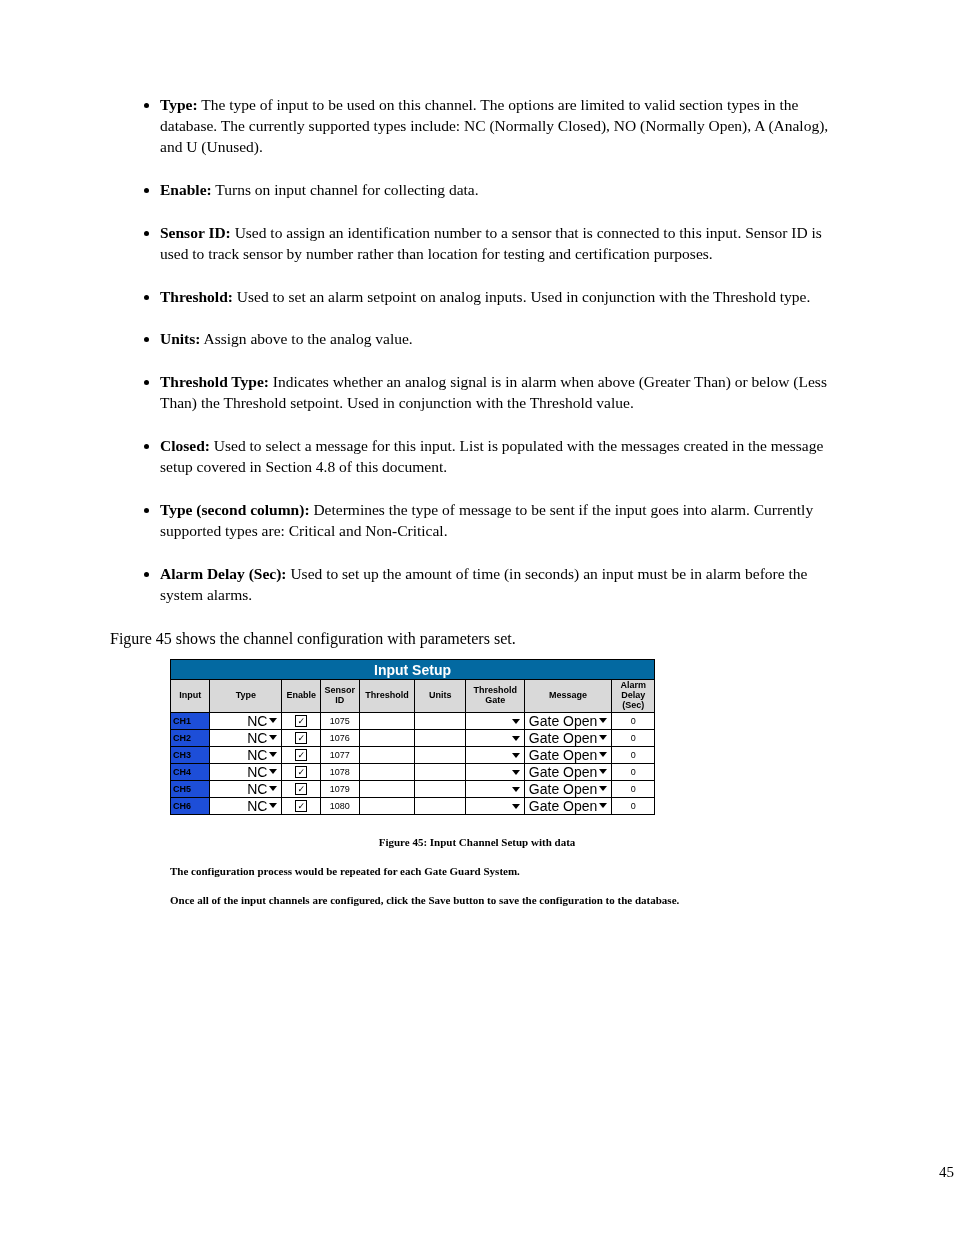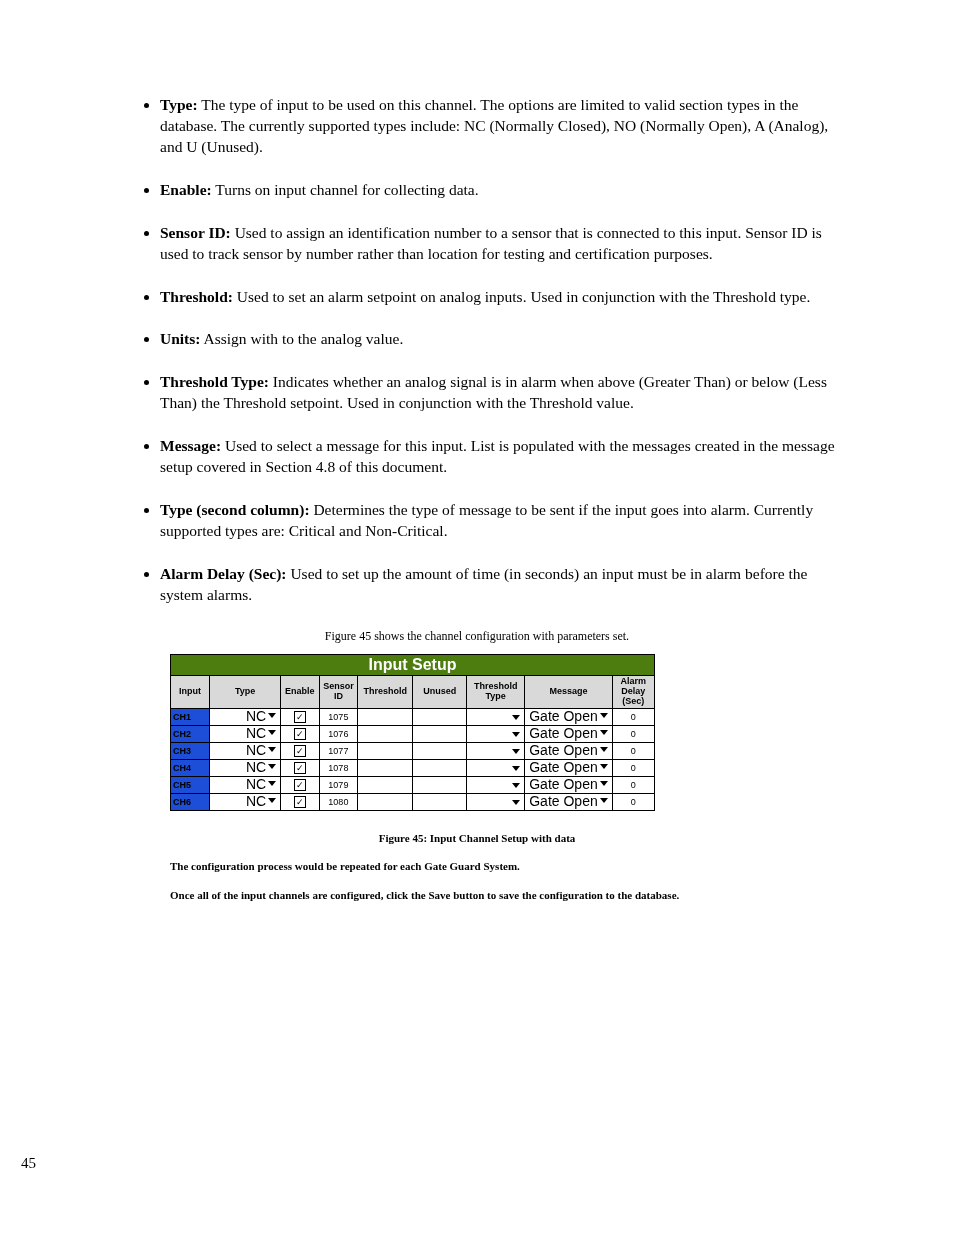--- a/index.html
+++ b/index.html
@@ -25,47 +25,46 @@
   ul.bullets > li {
     margin-bottom: 22px;
     font-size: 15.5px;
     line-height: 1.35;
   }
   ul.bullets > li .lbl {
     font-weight: bold;
   }
   .figcap {
     margin-top: 10px;
-    font-size: 12px;
+    font-size: 16px;
     line-height: 1.35;
-    text-align: center;
   }
   .table-wrap {
     margin: 10px 0 0 60px;
     width: 485px;
   }
   table.form {
     border-collapse: collapse;
     width: 100%;
     font-family: Arial, sans-serif;
     font-size: 9px;
   }
   table.form th, table.form td {
     border: 1px solid #000;
     padding: 1px 2px;
     vertical-align: middle;
     height: 16px;
     box-sizing: border-box;
   }
   table.form .titlebar th {
-    background: #4d7c0f;
+    background: #0369a1;
     color: #fff;
     font-weight: bold;
     text-align: center;
-    font-size: 16px;
+    font-size: 14px;
     height: 20px;
   }
   table.form thead tr.hdr th {
     background: #d9d9d9;
     color: #000;
     font-weight: bold;
     text-align: center;
     height: 26px;
     line-height: 1.1;
   }
@@ -113,41 +112,41 @@
   }
   .afterfig {
     margin: 20px 60px 0 60px;
     font-size: 11px;
     line-height: 1.35;
     font-weight: bold;
   }
   .afterfig p { margin: 0 0 14px 0; }
   .footer {
     position: absolute;
-    bottom: 35px;
+    bottom: 26px;
     left: 0;
     right: 0;
-    text-align: left;
+    text-align: right;
     font-size: 15px;
     margin-left: 21px;
   }
 </style>
 </head>
 <body>
 
 <div class="page">
 
   <ul class="bullets">
       <li><span class="lbl">Type:</span> <span> The type of input to be used on this channel. The options are limited to valid section types in the database. The currently supported types include: NC (Normally Closed), NO (Normally Open), A (Analog), and U (Unused).</span></li>
       <li><span class="lbl">Enable:</span> <span> Turns on input channel for collecting data.</span></li>
       <li><span class="lbl">Sensor ID:</span> <span> Used to assign an identification number to a sensor that is connected to this input. Sensor ID is used to track sensor by number rather than location for testing and certification purposes.</span></li>
       <li><span class="lbl">Threshold:</span> <span> Used to set an alarm setpoint on analog inputs. Used in conjunction with the Threshold type.</span></li>
-      <li><span class="lbl">Units:</span> <span> Assign with to the analog value.</span></li>
+      <li><span class="lbl">Units:</span> <span> Assign above to the analog value.</span></li>
       <li><span class="lbl">Threshold Type:</span> <span> Indicates whether an analog signal is in alarm when above (Greater Than) or below (Less Than) the Threshold setpoint. Used in conjunction with the Threshold value.</span></li>
-      <li><span class="lbl">Message:</span> <span> Used to select a message for this input. List is populated with the messages created in the message setup covered in Section 4.8 of this document.</span></li>
+      <li><span class="lbl">Closed:</span> <span> Used to select a message for this input. List is populated with the messages created in the message setup covered in Section 4.8 of this document.</span></li>
       <li><span class="lbl">Type (second column):</span> <span> Determines the type of message to be sent if the input goes into alarm. Currently supported types are: Critical and Non-Critical.</span></li>
       <li><span class="lbl">Alarm Delay (Sec):</span> <span> Used to set up the amount of time (in seconds) an input must be in alarm before the system alarms.</span></li>
     </ul>
 
   <div class="figcap">Figure 45 shows the channel configuration with parameters set.</div>
 
   <div class="table-wrap">
     <table class="form">
       <colgroup>
         <col class="c1">
@@ -163,22 +162,22 @@
       <thead>
         <tr class="titlebar">
           <th colspan="9">Input Setup</th>
         </tr>
         <tr class="hdr">
             <th>Input</th>
             <th>Type</th>
             <th>Enable</th>
             <th>Sensor ID</th>
             <th>Threshold</th>
-            <th>Unused</th>
-            <th>Threshold Type</th>
+            <th>Units</th>
+            <th>Threshold Gate</th>
             <th>Message</th>
             <th>Alarm Delay (Sec)</th>
           </tr>
       </thead>
       <tbody>
           <tr>
             <td class="rowhdr">CH1</td>
             <td><span class="sel">
                 <span>NC</span>
                 <span class="arrow">

